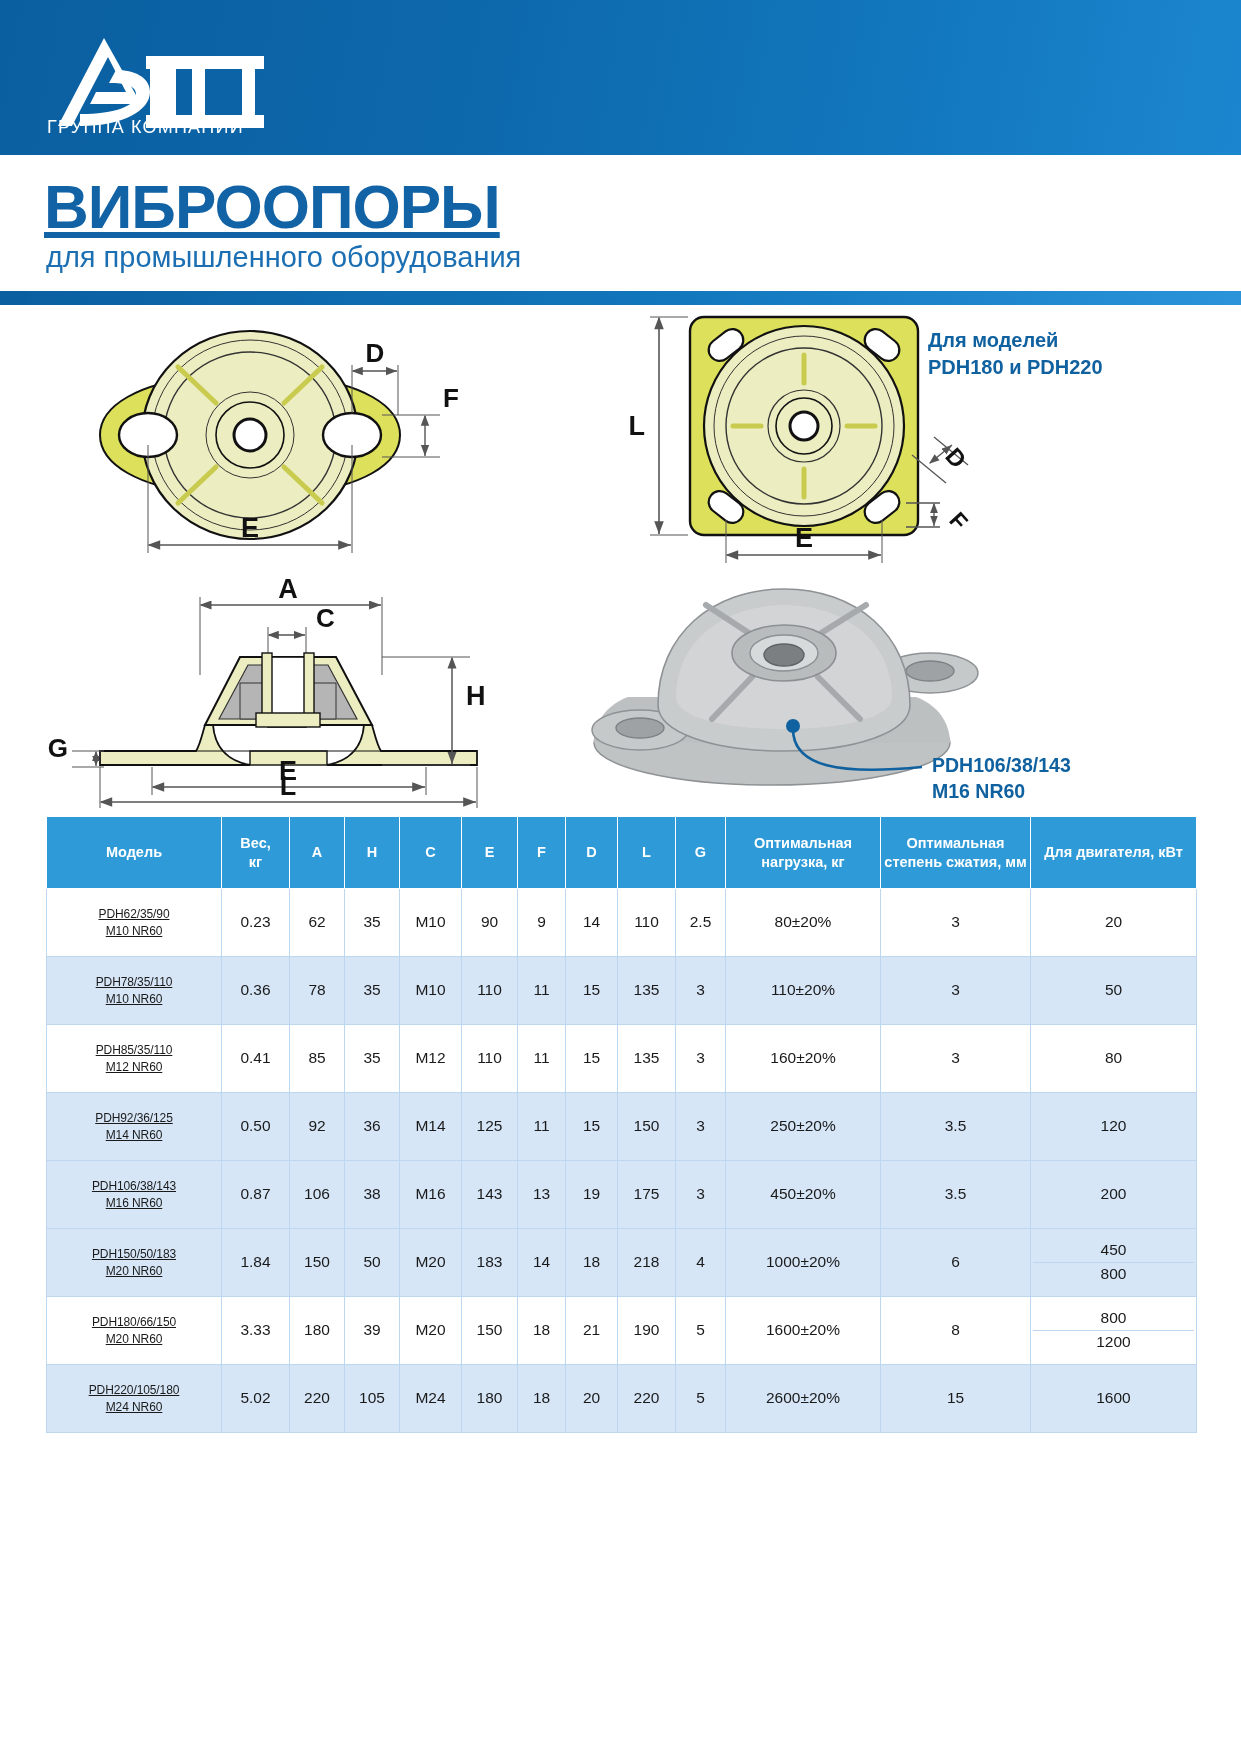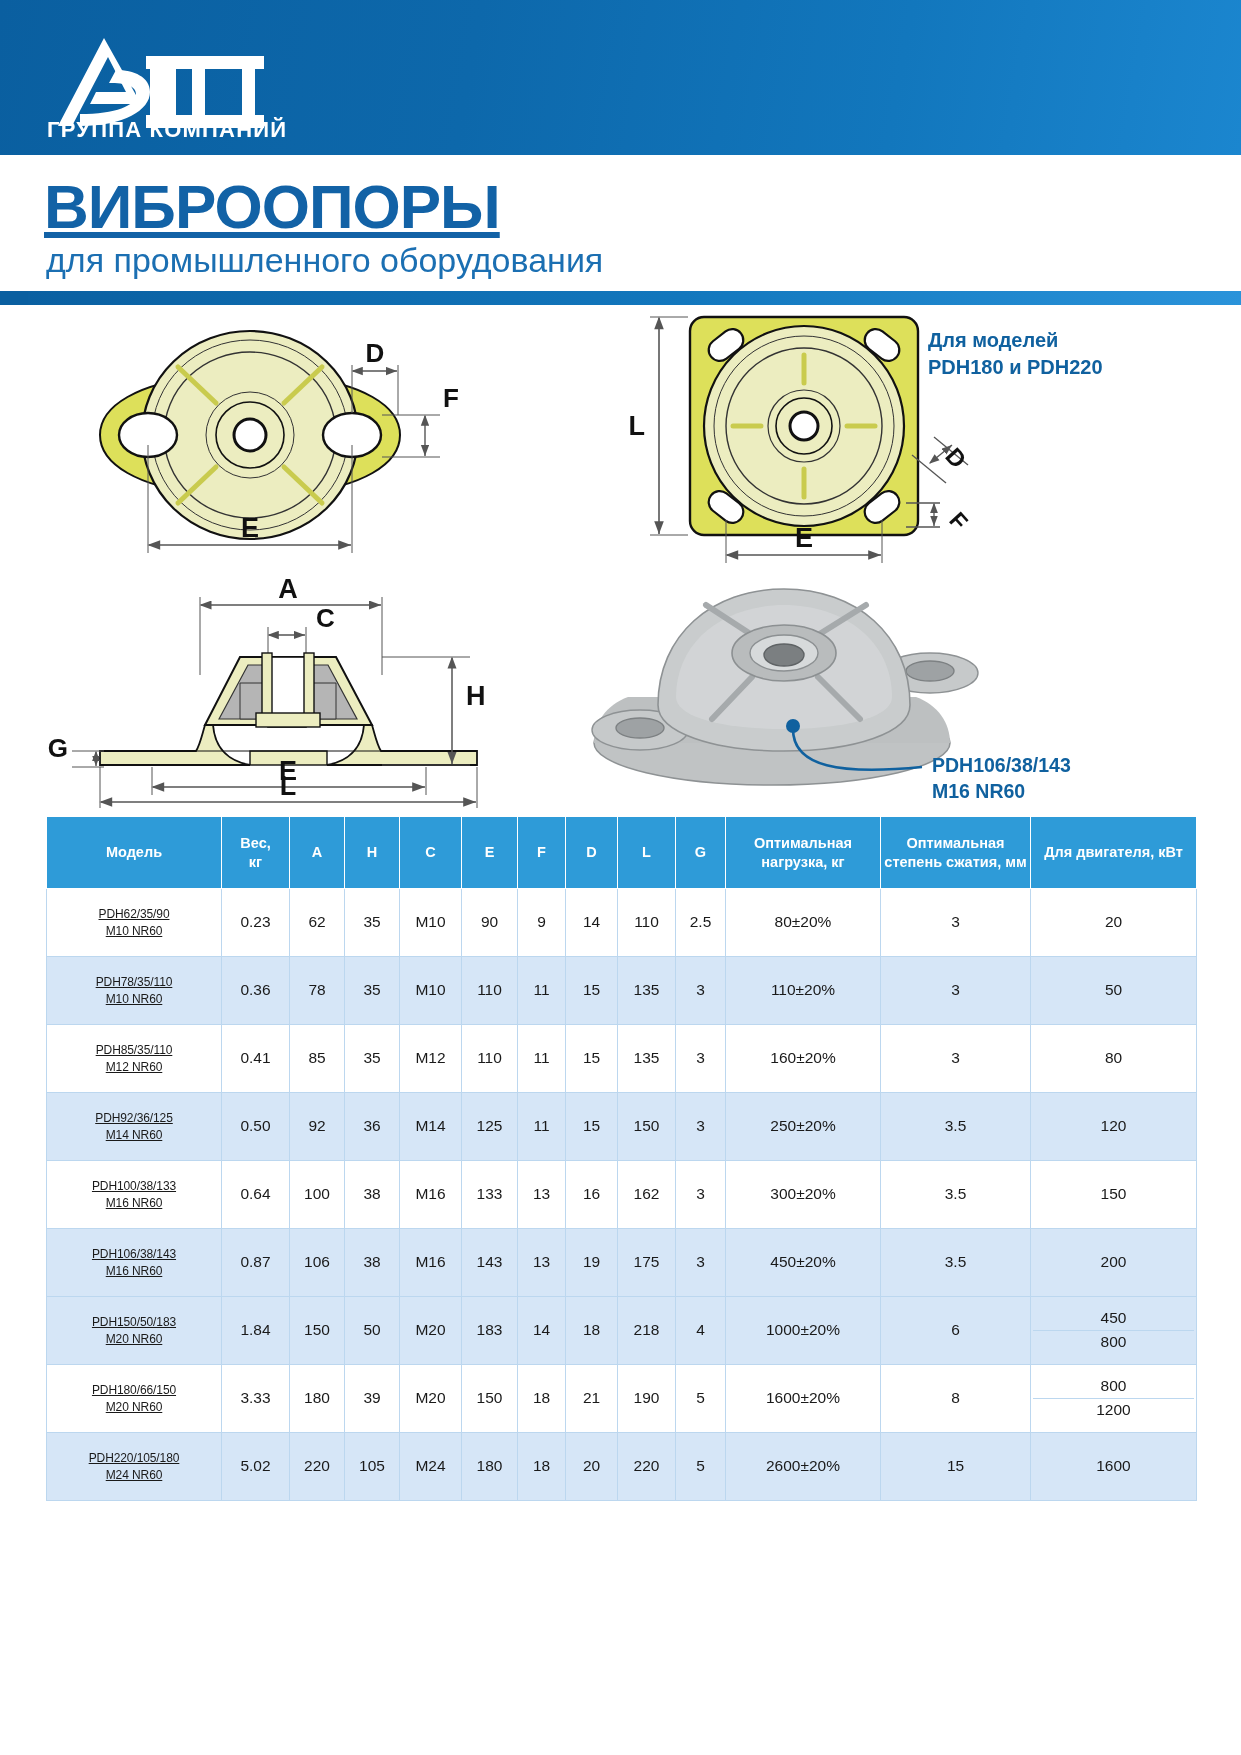--- a/index.html
+++ b/index.html
@@ -12,32 +12,32 @@
   }
 
   
   .header-band{
     position:absolute;left:0;top:0;width:1241px;height:155px;
     background:linear-gradient(100deg,#0a5fa0 0%,#0d68ab 38%,#1277bd 72%,#1b86cf 100%);
   }
   .logo-wrap{position:absolute;left:46px;top:30px;width:230px;height:110px;}
   .logo-sub{
     position:absolute;left:47px;top:117px;
-    color:#ffffff;font-weight:bold;font-size:22px;letter-spacing:1.2px;
+    color:#ffffff;font-weight:normal;font-size:18px;letter-spacing:1.2px;
   }
 
   
   .title-main{
     position:absolute;left:44px;top:176px;
     font-size:62px;font-weight:bold;letter-spacing:-1px;
     color:#1262a6;line-height:1;text-decoration:underline;
   }
   .title-sub{
     position:absolute;left:46px;top:243px;
-    font-size:34px;color:#1b6fb2;line-height:1;
+    font-size:29px;color:#1b6fb2;line-height:1;
   }
 
   
   .rule-blue{
     position:absolute;left:0;top:291px;width:1241px;height:14px;
     background:linear-gradient(90deg,#0a5fa0 0%,#1277bd 55%,#2a93da 100%);
   }
   .rule-left-tab{
     position:absolute;left:0;top:291px;width:28px;height:14px;background:#0a5fa0;
   }
@@ -363,35 +363,20 @@
           <td>M14</td>
           <td>125</td>
           <td>11</td>
           <td>15</td>
           <td>150</td>
           <td>3</td>
           <td>250±20%</td>
           <td>3.5</td>
           <td>120</td>
         </tr>
-        <tr class="r-white">
-          <td class="model">PDH100/38/133<br>M16 NR60</td>
-          <td>0.64</td>
-          <td>100</td>
-          <td>38</td>
-          <td>M16</td>
-          <td>133</td>
-          <td>13</td>
-          <td>16</td>
-          <td>162</td>
-          <td>3</td>
-          <td>300±20%</td>
-          <td>3.5</td>
-          <td>150</td>
-        </tr>
         <tr class="r-blue">
           <td class="model">PDH106/38/143<br>M16 NR60</td>
           <td>0.87</td>
           <td>106</td>
           <td>38</td>
           <td>M16</td>
           <td>143</td>
           <td>13</td>
           <td>19</td>
           <td>175</td>

